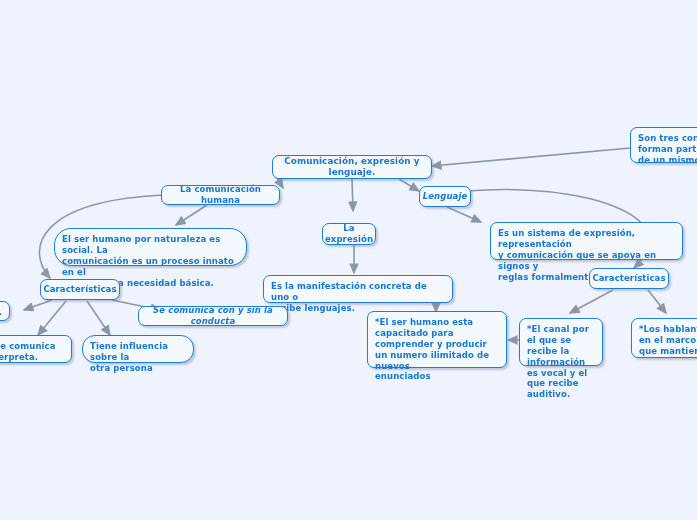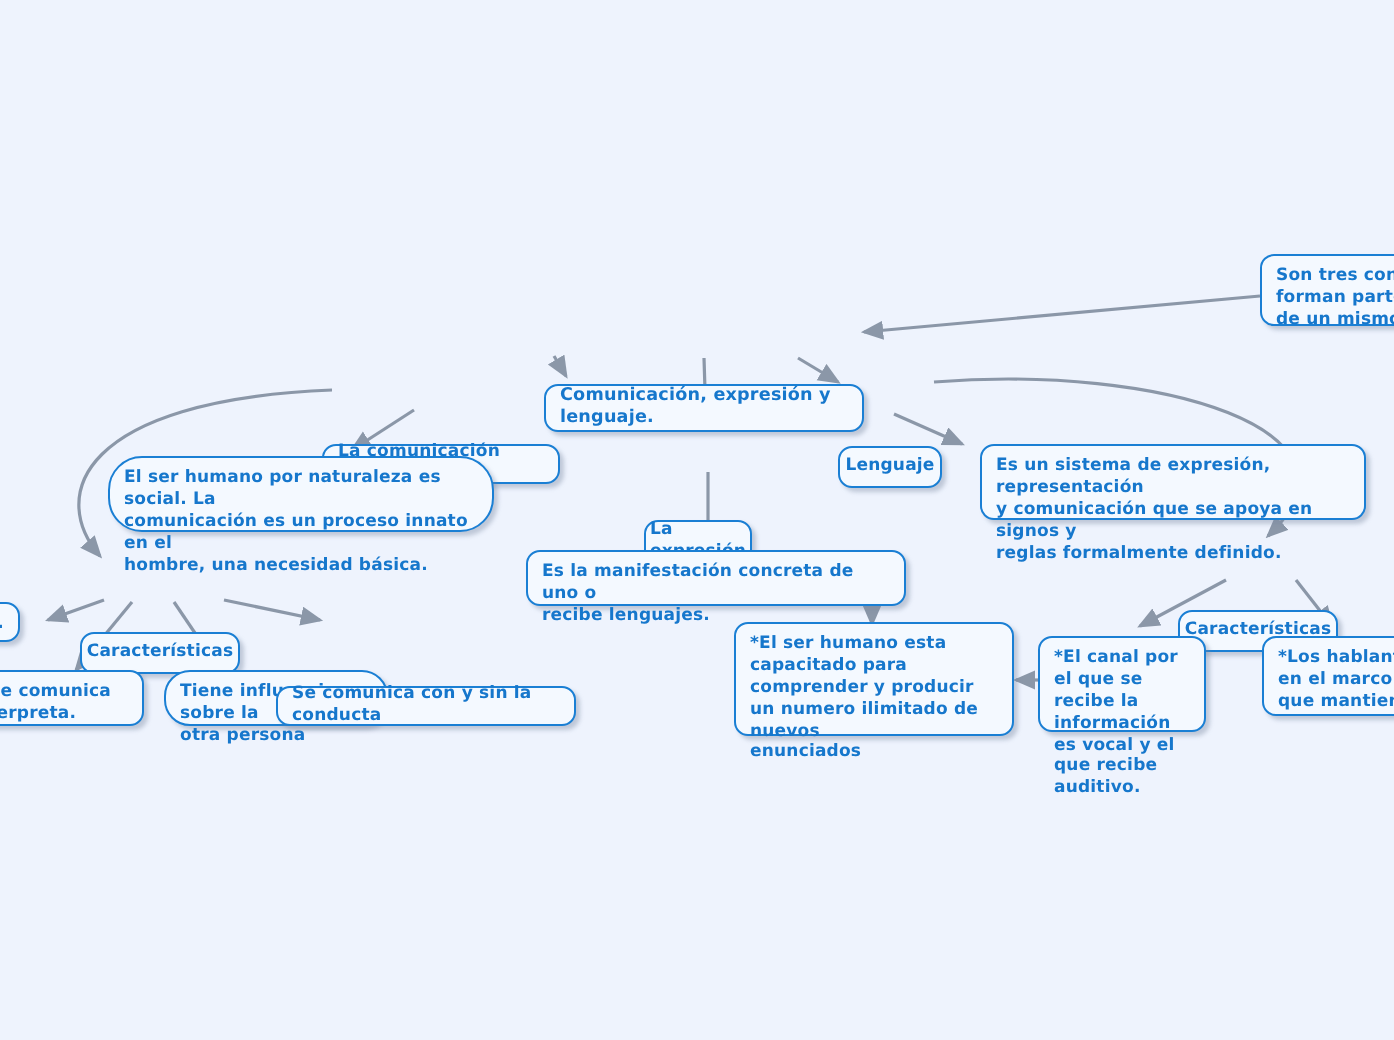--- a/index.html
+++ b/index.html
@@ -39,21 +39,21 @@
     font-weight: bold;
     font-size: 8.5px;
     line-height: 1.28;
     letter-spacing: 0.1px;
     padding: 5px 7px;
     box-shadow: 2px 2px 2px rgba(120,135,160,0.40);
     z-index: 2;
     -webkit-font-smoothing: antialiased;
   }
   .node.center { font-size: 8.8px; }
-  .node.title-node { text-align: left; margin-top: 37px; }
+  .node.title-node { text-align: center; }
   .node.para { text-align: left; }
   .node .txt { display: block; white-space: pre-line; }
 </style>
 </head>
 <body>
 
 <div id="canvas">
 
   <svg id="edges" viewBox="0 0 697 520">
     <defs>
@@ -110,21 +110,21 @@
   </div>
 
   <div class="node title-node" style="left:161px; top:185px; width:119px; height:20px; display:flex; align-items:center; justify-content:center;">
     <span class="txt">La comunicación humana</span>
   </div>
 
   <div class="node title-node" style="left:322px; top:223px; width:54px; height:22px; display:flex; align-items:center; justify-content:center;">
     <span class="txt">La expresión</span>
   </div>
 
-  <div class="node title-node" style="left:419px; top:186px; width:52px; height:21px; display:flex; align-items:center; justify-content:center;">
+  <div class="node title-node" style="left:419px; top:186px; width:52px; height:21px; display:flex; align-items:center; justify-content:center;font-style:italic;">
     <span class="txt">Lenguaje</span>
   </div>
 
   <div class="node para" style="left:54px; top:228px; width:193px; height:38px;border-radius:17px;">
     <span class="txt">El ser humano por naturaleza es social. La
 comunicación es un proceso innato en el
 hombre, una necesidad básica.</span>
   </div>
 
   <div class="node para" style="left:479px; top:222px; width:193px; height:38px;margin-left:11px;">
@@ -153,21 +153,21 @@
   <div class="node para" style="left:-32px; top:335px; width:104px; height:28px;">
     <span class="txt">el que comunica
 e interpreta.</span>
   </div>
 
   <div class="node para" style="left:82px; top:335px; width:112px; height:28px;border-radius:13px;">
     <span class="txt">Tiene influencia sobre la
 otra persona</span>
   </div>
 
-  <div class="node title-node" style="left:138px; top:306px; width:150px; height:20px; display:flex; align-items:center; justify-content:center;">
+  <div class="node title-node" style="left:138px; top:306px; width:150px; height:20px; display:flex; align-items:center; justify-content:center;font-style:italic;">
     <span class="txt">Se comunica con y sin la conducta</span>
   </div>
 
   <div class="node para" style="left:367px; top:311px; width:140px; height:57px;">
     <span class="txt">*El ser humano esta
 capacitado para
 comprender y producir
 un numero ilimitado de nuevos
  enunciados</span>
   </div>

